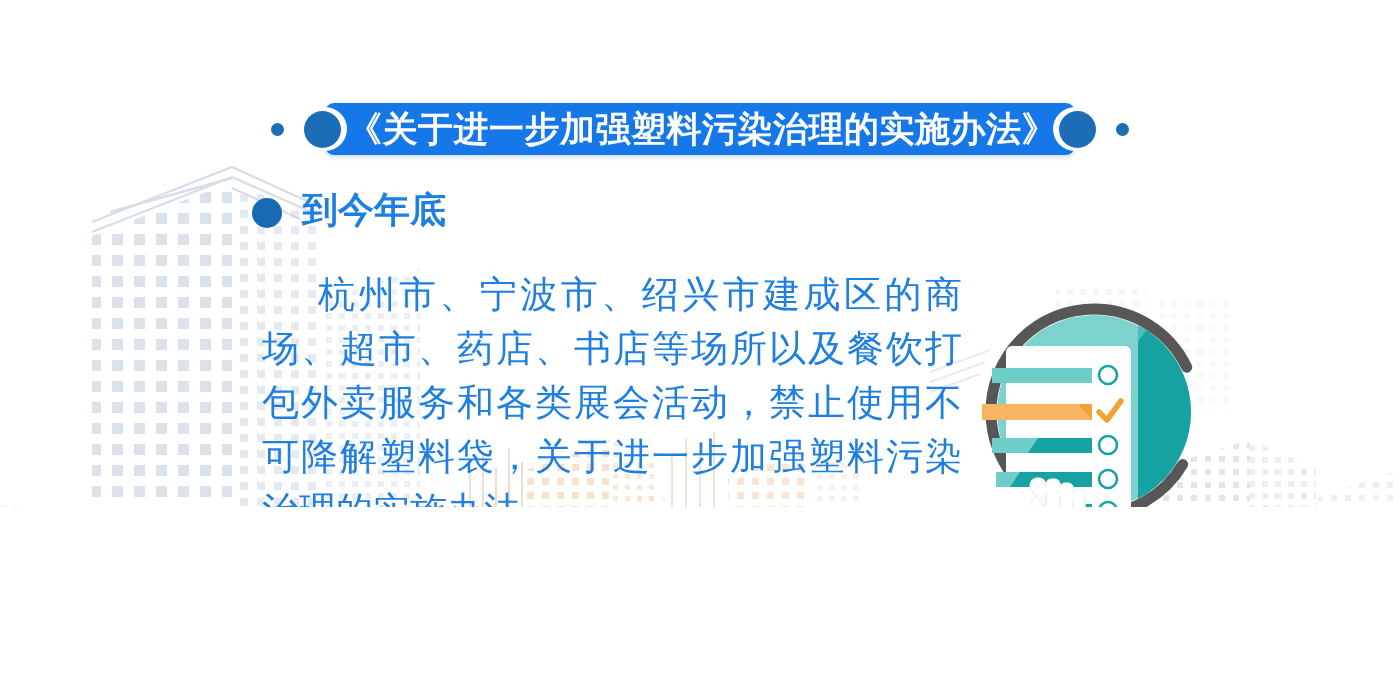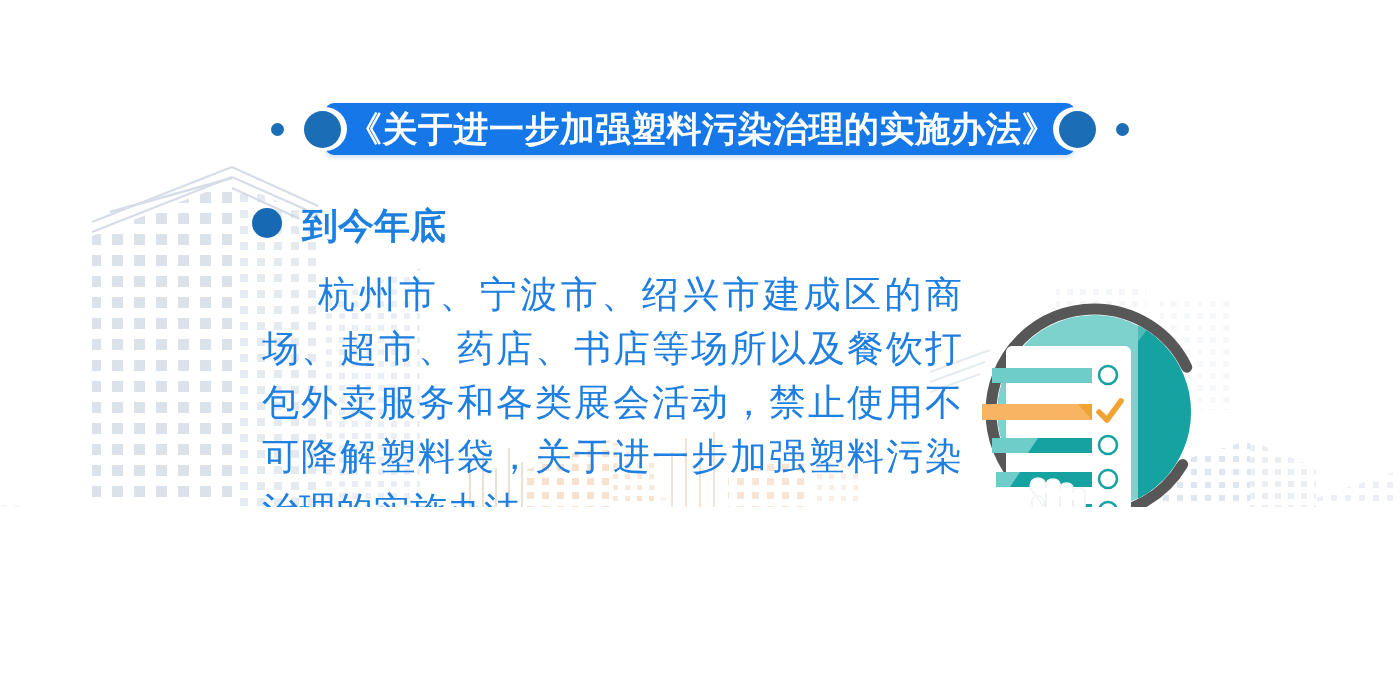--- a/index.html
+++ b/index.html
@@ -97,24 +97,24 @@
     font-weight: 700;
     letter-spacing: 0.5px;
     white-space: nowrap;
     line-height: 1;
   }
 
   
   #subtitle-row {
     position: absolute;
     left: 252px;
-    top: 208px;
+    top: 192px;
     z-index: 5;
     display: flex;
-    align-items: flex-start;
+    align-items: flex-end;
     gap: 20px;
   }
   #subtitle-bullet {
     width: 30px;
     height: 30px;
     border-radius: 50%;
     background: #1769b4;
     flex: 0 0 auto;
   }
   #subtitle-text {

